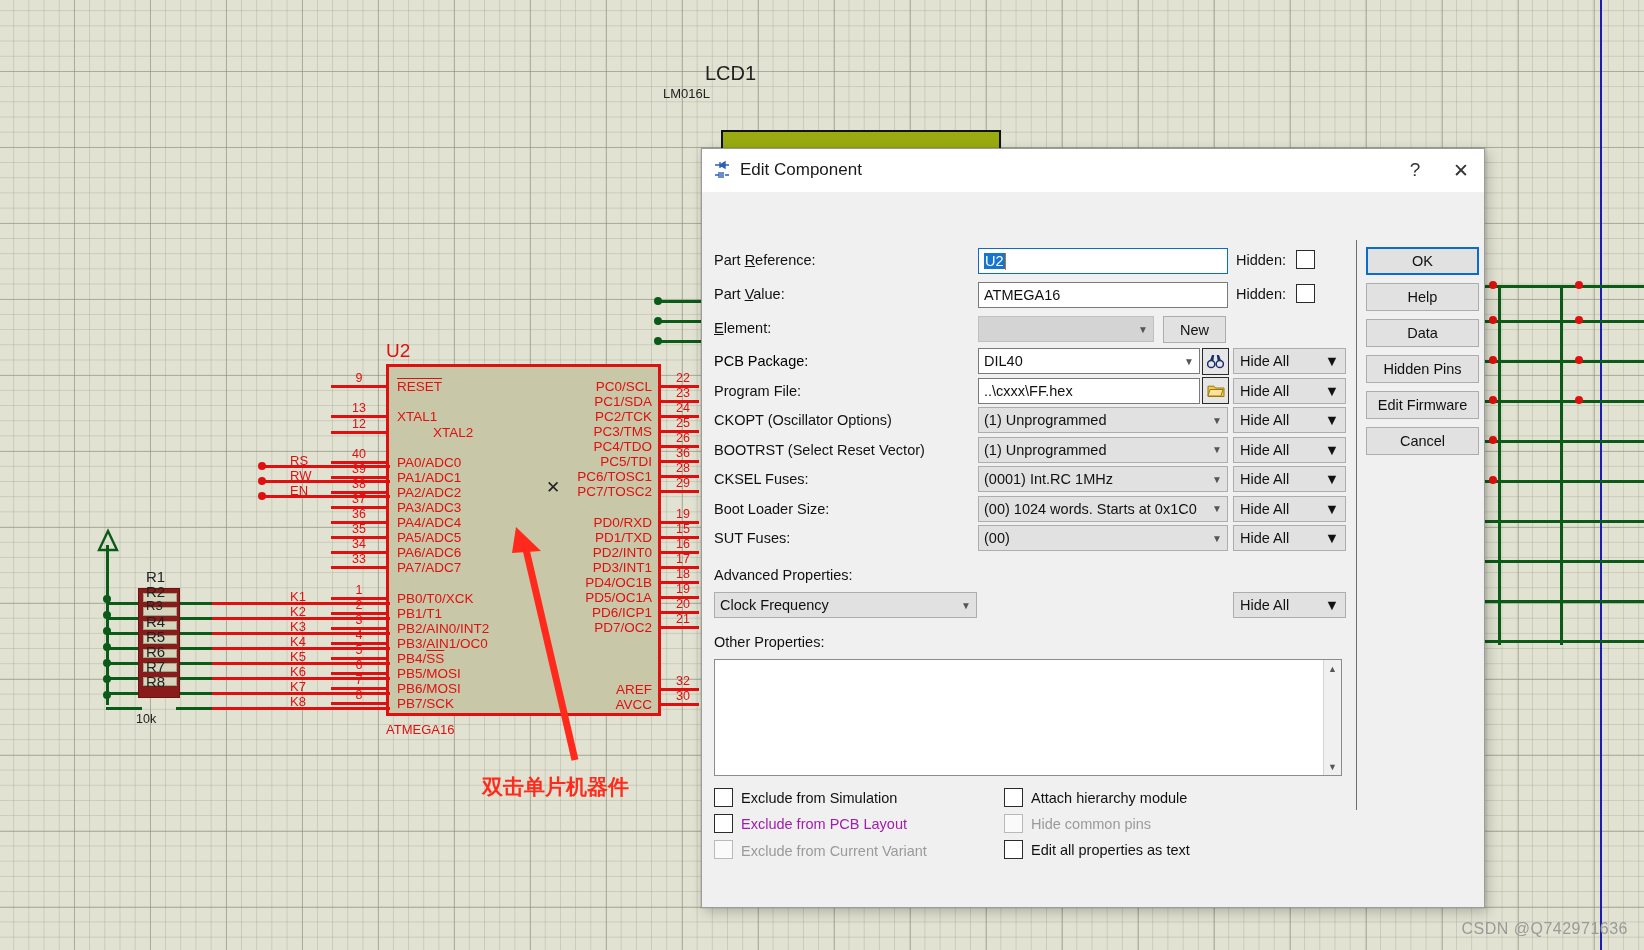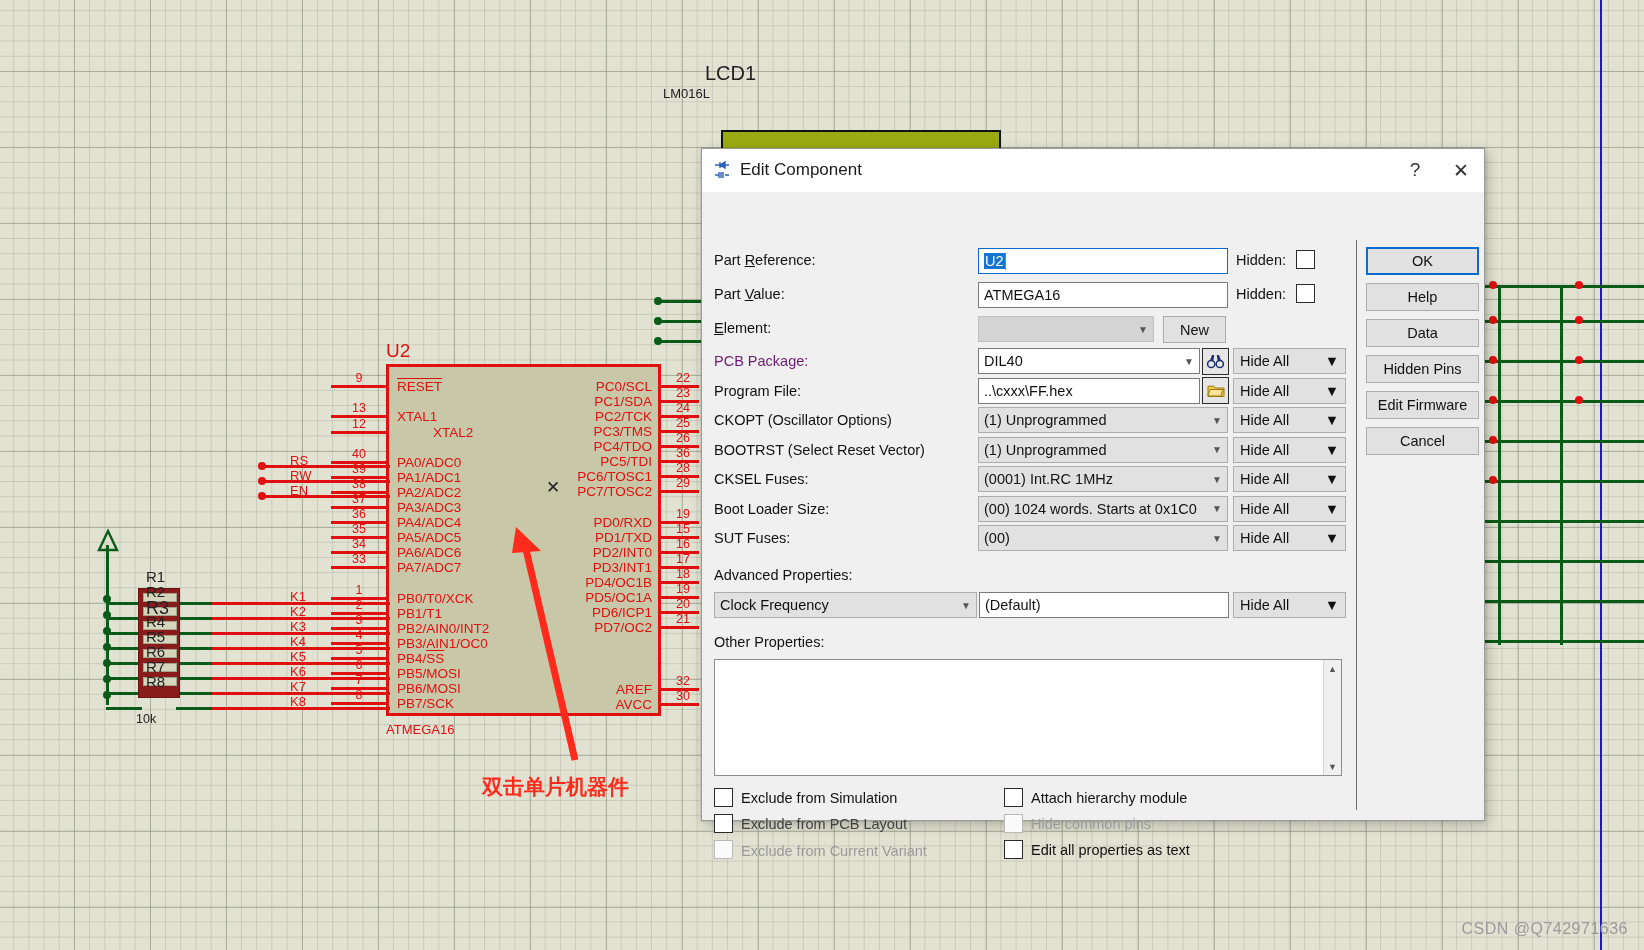--- a/index.html
+++ b/index.html
@@ -51,21 +51,21 @@
 
   
   .arrowsvg{position:absolute;overflow:visible;pointer-events:none;}
 
   .cn{position:absolute;color:#ff2a1b;font-size:21px;font-weight:bold;white-space:nowrap;font-family:"DejaVu Sans",sans-serif;}
 
   .wm{position:absolute;right:16px;bottom:12px;color:#9a9a9a;font-size:16px;letter-spacing:.5px;}
 
   
   #dlg{
-    position:absolute;left:701px;top:148px;width:784px;height:673px;
+    position:absolute;left:701px;top:148px;width:784px;height:760px;
     background:#f0f0f0;border:1px solid #9b9b9b;
     box-shadow:0 0 0 1px rgba(0,0,0,.07), 3px 4px 12px rgba(0,0,0,.22);
     box-sizing:border-box;
   }
   #titlebar{height:42px;background:#fff;display:flex;align-items:center;position:relative;border-bottom:1px solid #fff;}
   #titlebar .tname{font-size:17px;color:#1a1a1a;margin-left:8px;}
   .tbtn{width:46px;height:42px;display:flex;align-items:center;justify-content:center;font-size:19px;color:#333;cursor:default;}
   #tbtns{position:absolute;right:0;top:0;display:flex;}
 
   #dlgbody{position:relative;height:631px;}
@@ -338,21 +338,21 @@
   <div class="rbar" style="top:18px"></div>
   <div class="rbar" style="top:32px"></div>
   <div class="rbar" style="top:46px"></div>
   <div class="rbar" style="top:60px"></div>
   <div class="rbar" style="top:74px"></div>
   <div class="rbar" style="top:88px"></div>
 </div>
 <div id="resRefs">
     <div class="lbl blk" style="left: 146px; top: 568px; font-size: 15px;">R1</div>
     <div class="lbl blk" style="left: 146px; top: 583px; font-size: 15px;">R2</div>
-    <div class="lbl blk" style="left: 146px; top: 598px; font-size: 18px;">R3</div>
+    <div class="lbl blk" style="left: 146px; top: 598px; font-size: 13px;">R3</div>
     <div class="lbl blk" style="left: 146px; top: 613px; font-size: 15px;">R4</div>
     <div class="lbl blk" style="left: 146px; top: 628px; font-size: 15px;">R5</div>
     <div class="lbl blk" style="left: 146px; top: 643px; font-size: 15px;">R6</div>
     <div class="lbl blk" style="left: 146px; top: 658px; font-size: 15px;">R7</div>
     <div class="lbl blk" style="left: 146px; top: 673px; font-size: 15px;">R8</div>
   </div>
 <div class="lbl blk" style="left:136px;top:712px;font-size:12.5px;">10k</div>
 
 <svg class="arrowsvg" style="left:0;top:0;width:1644px;height:950px;" viewBox="0 0 1644 950">
   <defs>
@@ -417,21 +417,21 @@
     <div style="position:absolute;left:534px;top:58px;display:flex;align-items:center;">
       <span style="font-size:14.5px;color:#111;margin-right:10px;">Hidden:</span>
       <span class="cbx"></span>
     </div>
     <div style="position:absolute;left:534px;top:92px;display:flex;align-items:center;">
       <span style="font-size:14.5px;color:#111;margin-right:10px;">Hidden:</span>
       <span class="cbx"></span>
     </div>
 
     <div id="proprows">
-        <div style="position: absolute; left: 12px; top: 161px; font-size: 14.5px; color: #701a75; white-space: nowrap;">PCB Package:</div>
+        <div style="position: absolute; left: 12px; top: 161px; font-size: 14.5px; color: #000000; white-space: nowrap;">PCB Package:</div>
         <div class="sel white" style="position: absolute; left: 276px; top: 156px; width: 222px;">
           <span style="overflow: hidden; text-overflow: clip; white-space: nowrap;">DIL40</span>
           <span class="chev">▼</span>
         </div>
         <div class="iconbtn" style="position: absolute; left: 500px; top: 155.5px;">
           <svg width="17" height="15" viewBox="0 0 17 15">
             <circle cx="4.2" cy="10" r="3.6" fill="none" stroke="#1a2f6b" stroke-width="1.5"></circle>
             <circle cx="12.8" cy="10" r="3.6" fill="none" stroke="#1a2f6b" stroke-width="1.5"></circle>
             <path d="M3 6.5 L5 1 h2.2 L6.4 6.5 M14 6.5 L12 1 h-2.2 L10.6 6.5" fill="#1a2f6b"></path>
           </svg>
@@ -499,44 +499,41 @@
           <span>Hide All</span>
           <span class="chev">▼</span>
         </div>
       </div>
 
     <div style="position:absolute;left:12px;top:375px;font-size:14.5px;color:#111;">Advanced Properties:</div>
     <div class="sel" style="position:absolute;left:12px;top:400px;width:263px;">
       <span>Clock Frequency</span>
         <span class="chev">▼</span>
     </div>
-    <div class="tfield" style="position:absolute;left:277px;top:400px;width:250px;">
-      <span>(Default)</span>
-    </div>
     <div class="hideall" style="position:absolute;left:531px;top:400px;">
       <span>Hide All</span>
         <span class="chev">▼</span>
     </div>
 
     <div style="position:absolute;left:12px;top:442px;font-size:14.5px;color:#111;">Other Properties:</div>
     <div style="position:absolute;left:12px;top:467px;width:628px;height:117px;background:#fff;border:1px solid #8c8c8c;box-sizing:border-box;">
       <div class="scrollbar">
         <div class="sbarrow">▲</div>
         <div style="position:absolute;bottom:0;width:100%;" class="sbarrow">▼</div>
       </div>
     </div>
 
     <div id="cbleft" style="position:absolute;left:12px;top:596px;">
         <div style="display: flex; align-items: center; margin-bottom: 7px;">
           <span class="cbx"></span>
           <span style="font-size: 14.5px; margin-left: 8px; color: rgb(17, 17, 17); white-space: nowrap;">Exclude from Simulation</span>
         </div>
         <div style="display: flex; align-items: center; margin-bottom: 7px;">
           <span class="cbx"></span>
-          <span style="font-size: 14.5px; margin-left: 8px; color: #404040; white-space: nowrap;">Exclude from PCB Layout</span>
+          <span style="font-size: 14.5px; margin-left: 8px; color: #a21caf; white-space: nowrap;">Exclude from PCB Layout</span>
         </div>
         <div style="display: flex; align-items: flex-end; margin-bottom: 7px;">
           <span class="cbx dis"></span>
           <span style="font-size: 14.5px; margin-left: 8px; color: rgb(154, 154, 154); white-space: nowrap;">Exclude from Current Variant</span>
         </div>
       </div>
     <div id="cbright" style="position:absolute;left:302px;top:596px;">
         <div style="display: flex; align-items: center; margin-bottom: 7px;">
           <span class="cbx"></span>
           <span style="font-size: 14.5px; margin-left: 8px; color: rgb(17, 17, 17); white-space: nowrap;">Attach hierarchy module</span>

